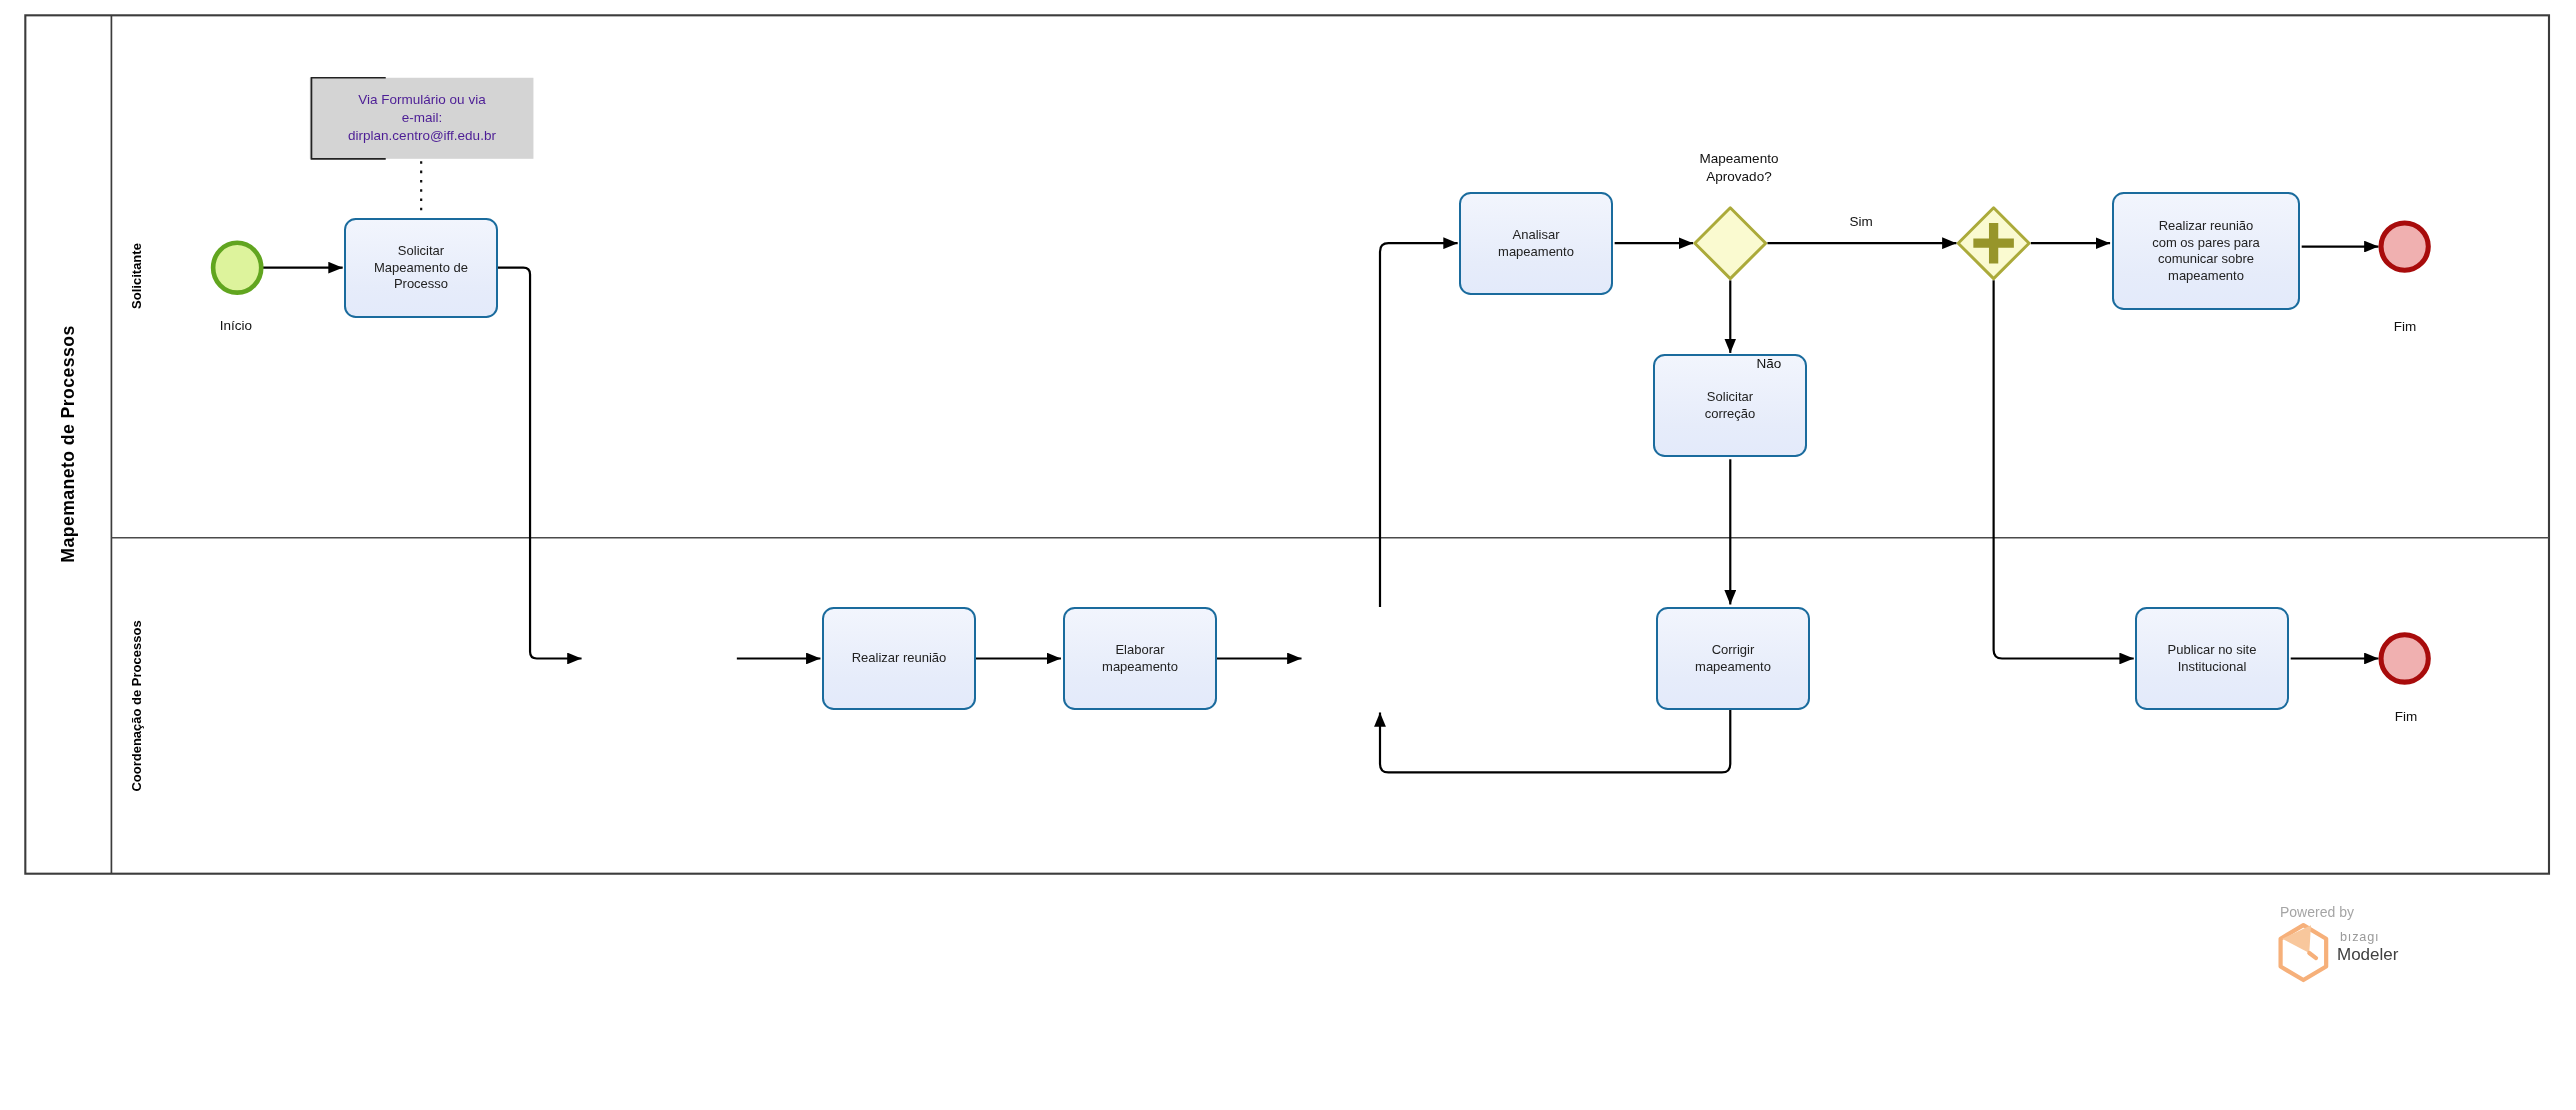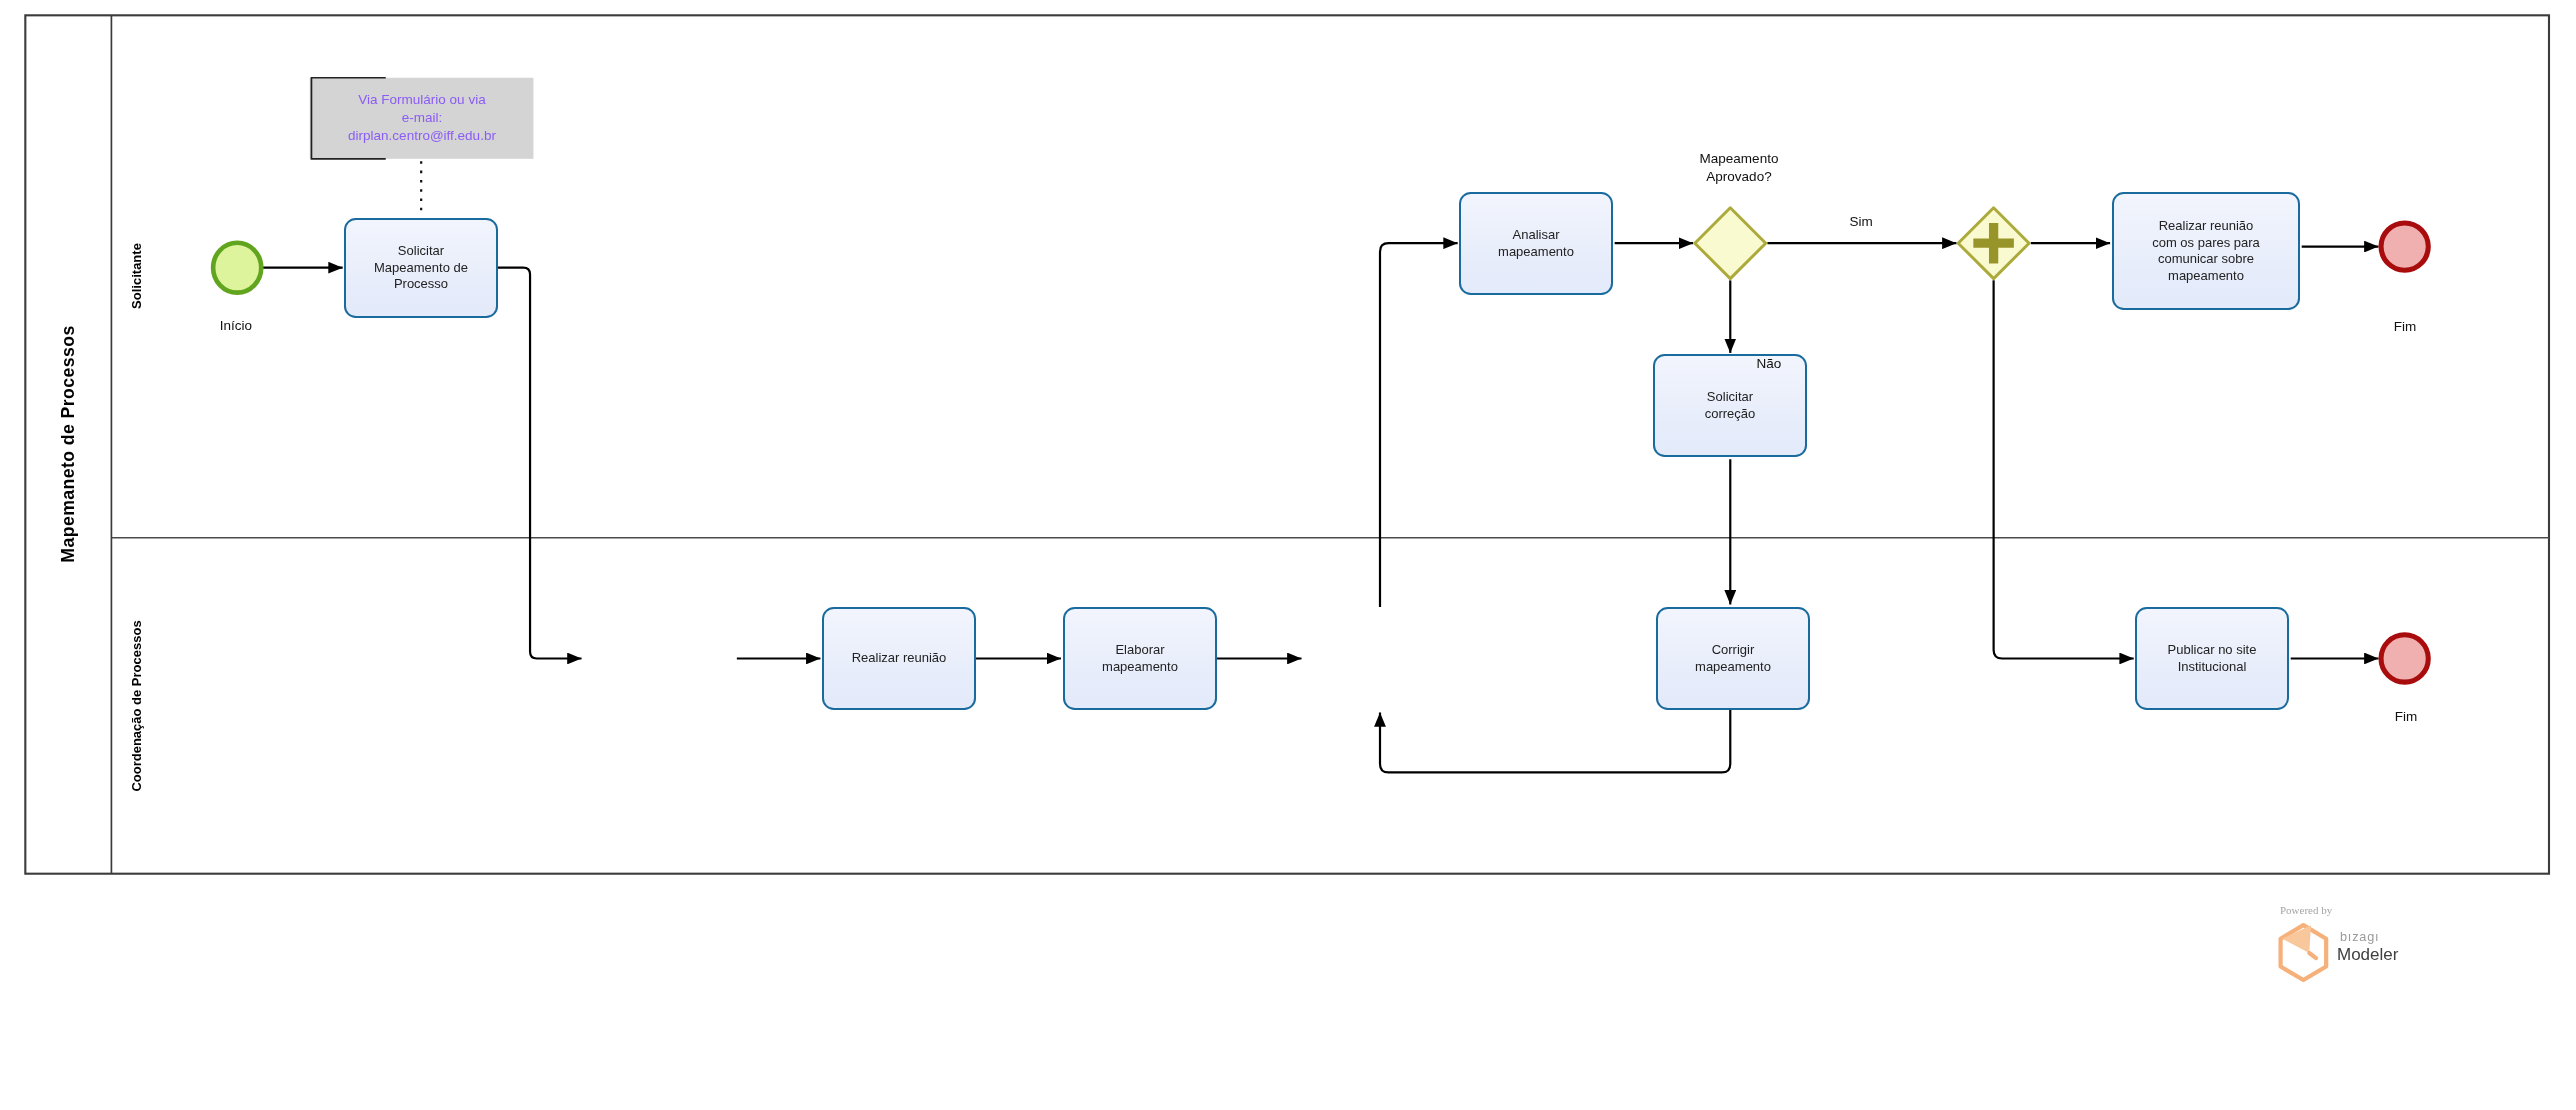--- a/index.html
+++ b/index.html
@@ -26,24 +26,24 @@
     position:absolute; z-index:3;
     writing-mode:vertical-rl; transform:translate(-50%,-50%) rotate(180deg);
     font-weight:bold; color:#000; white-space:nowrap;
   }
   .pool-title-text { font-size:17.7px; letter-spacing:0.4px; }
   .lane-label-text { font-size:13px; }
   .annot-text {
     position:absolute; z-index:3; left:314px; top:81px; width:216px; height:74px;
     display:flex; align-items:center; justify-content:center;
     text-align:center; white-space:pre-line;
-    font-size:13.5px; line-height:17.7px; color:#8b5cf6;
+    font-size:13.5px; line-height:17.7px; color:#4c1d95;
   }
   .brand-powered { position:absolute; z-index:3; left:2280px; top:904px;
-    font-size:11px; color:#a5a5a5;font-family:Liberation Serif, serif; }
+    font-size:14px; color:#a5a5a5; }
   .brand-bizagi { position:absolute; z-index:3; left:2340px; top:930px;
     font-size:12.7px; letter-spacing:0.8px; color:#9a9a9a; }
   .brand-modeler { position:absolute; z-index:3; left:2337px; top:945px;
     font-size:17px; font-weight:400; color:#404040; }
 </style>
 </head>
 <body>
 
 <div id="canvas">
 

